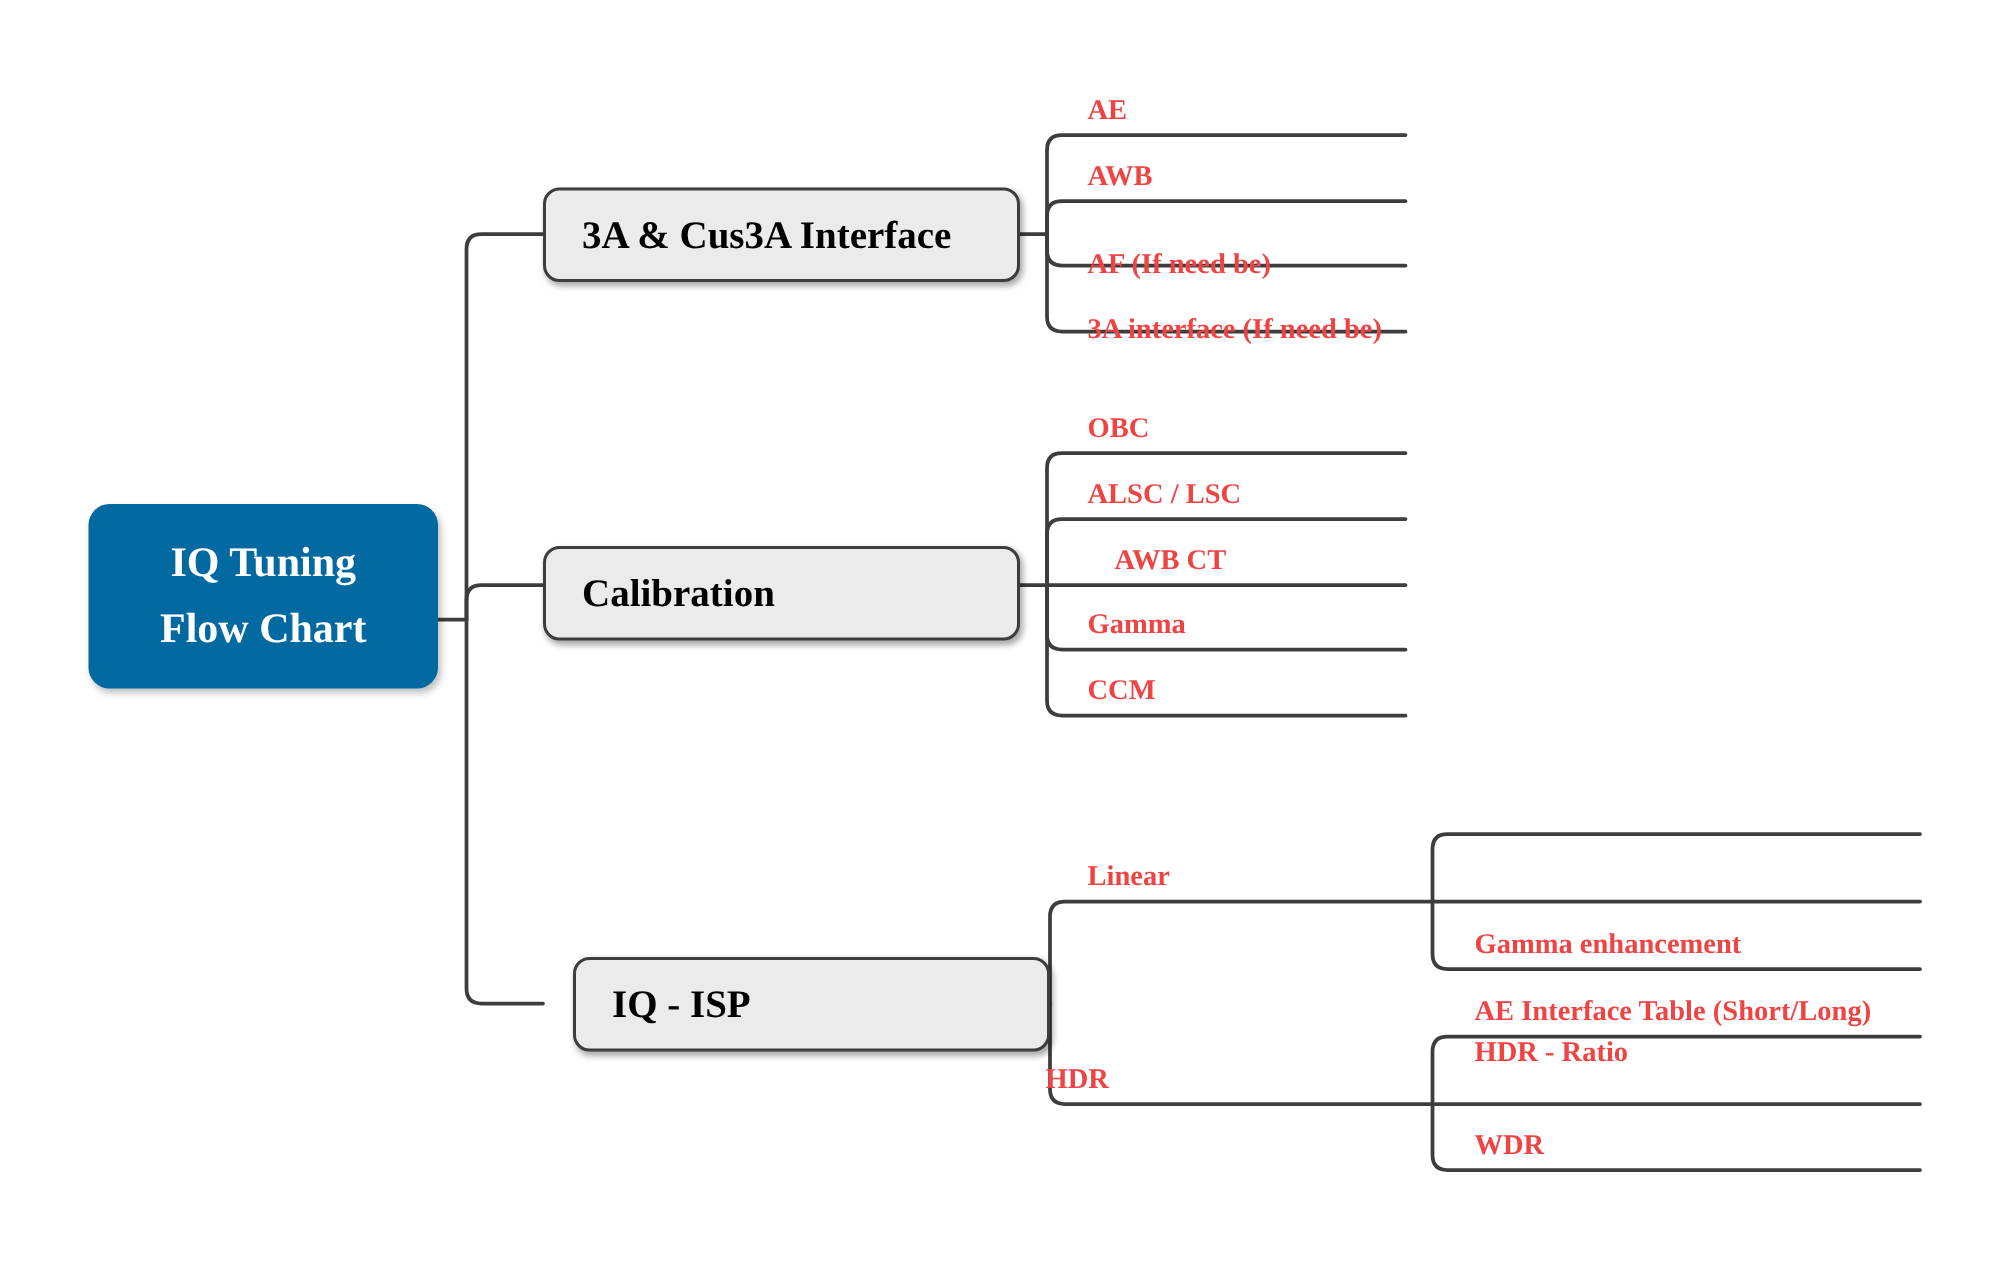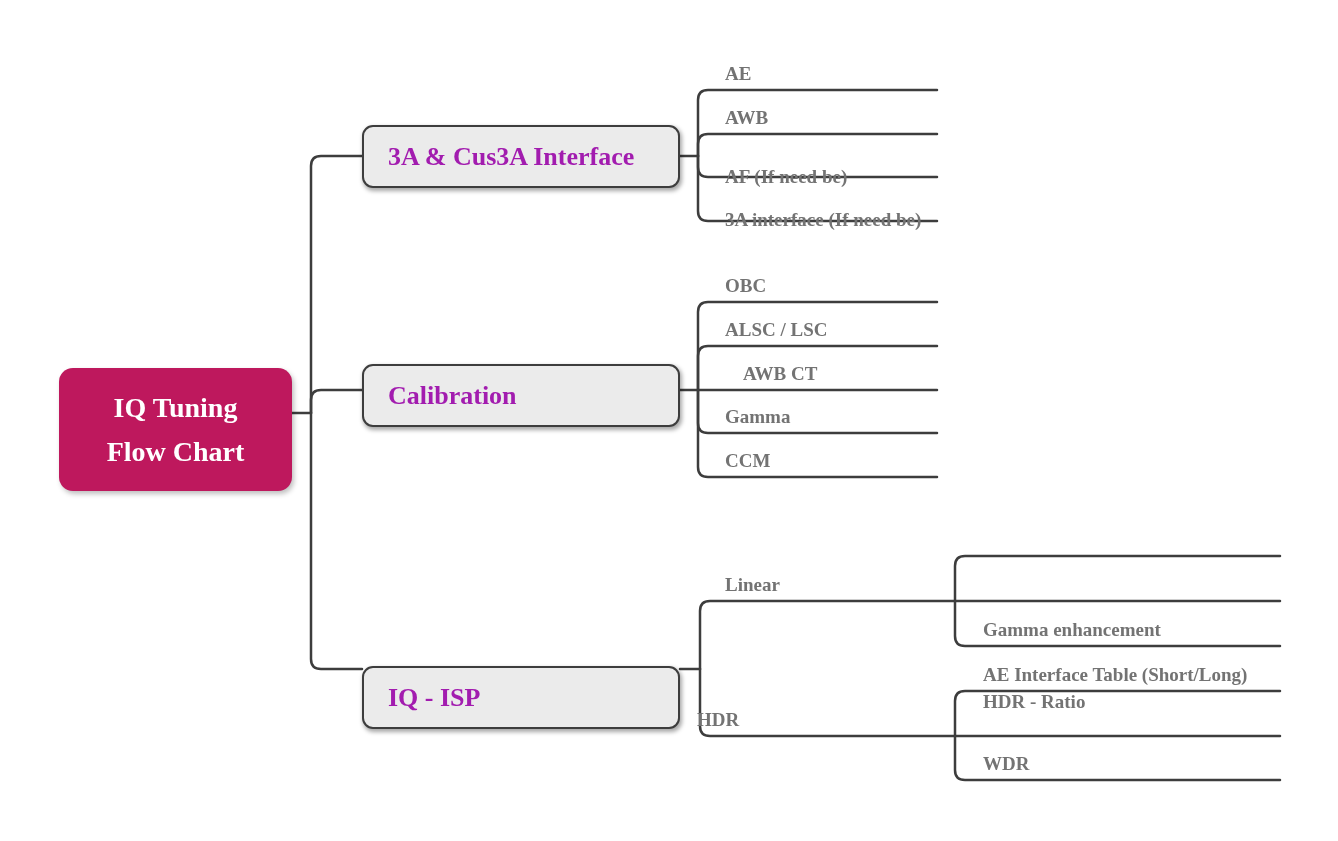--- a/index.html
+++ b/index.html
@@ -25,25 +25,25 @@
   .connectors path {
     fill: none;
     stroke: #3d3d3d;
     stroke-width: 2.5;
     stroke-linecap: round;
     stroke-linejoin: round;
   }
   .root-node {
     position: absolute;
     left: 59px;
-    top: 368px;
+    top: 336px;
     width: 233px;
     height: 123px;
     box-sizing: border-box;
-    background: #be185d;
+    background: #0369a1;
     border-radius: 14px;
     color: #ffffff;
     font-weight: bold;
     font-size: 28px;
     line-height: 1.55;
     display: flex;
     align-items: center;
     justify-content: center;
     text-align: center;
     box-shadow: 2px 3px 5px rgba(0,0,0,0.25);
@@ -55,40 +55,40 @@
   }
   .branch-node {
     position: absolute;
     left: 362px;
     width: 318px;
     height: 63px;
     box-sizing: border-box;
     background: #ebebeb;
     border: 2.5px solid #3d3d3d;
     border-radius: 11px;
-    color: #a21caf;
+    color: #000000;
     font-weight: bold;
     font-size: 26px;
     display: flex;
     align-items: center;
     padding-left: 24px;
     box-shadow: 1.5px 2.5px 4px rgba(0,0,0,0.35);
     white-space: nowrap;
     cursor: default;
   }
   .branch-3a  { top: 125px; }
   .branch-cal { top: 364px; }
-  .branch-isp { top: 666px; }
+  .branch-isp { top: 638px; margin-left: 20px; }
   .leaf {
     position: absolute;
     height: 28px;
     line-height: 28px;
     font-weight: bold;
     font-size: 19px;
-    color: #737373;
+    color: #ef4444;
     white-space: nowrap;
     cursor: default;
   }
 </style>
 </head>
 <body>
 
 <div class="canvas">
 
   <svg class="connectors" viewBox="0 0 1338 841" xmlns="http://www.w3.org/2000/svg">

